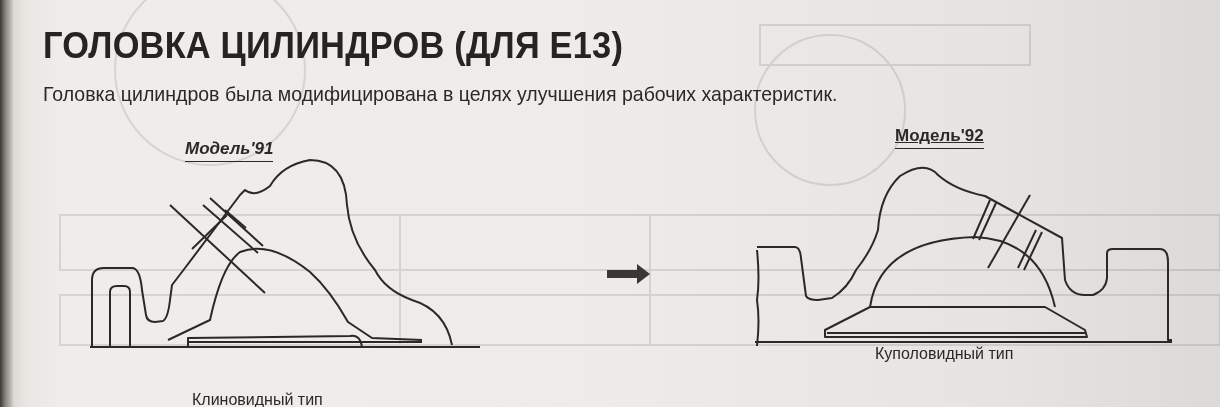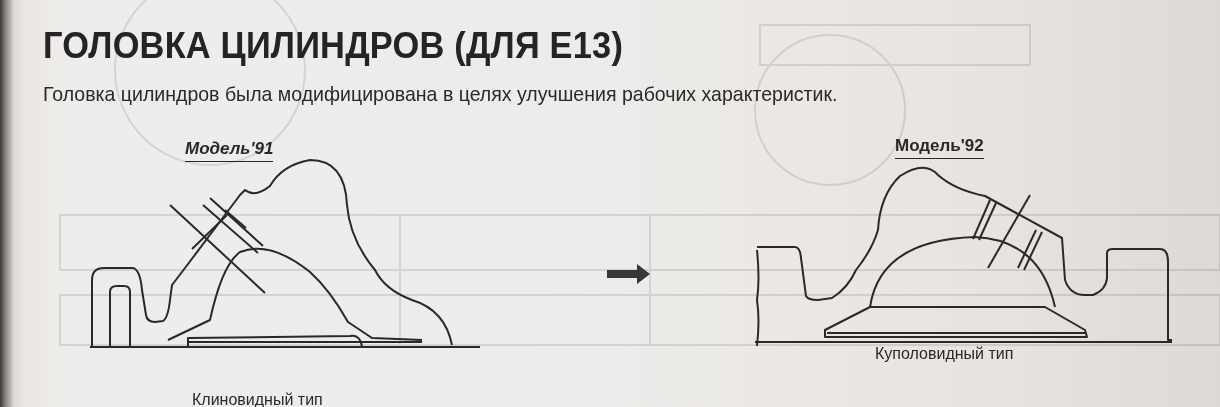--- a/index.html
+++ b/index.html
@@ -34,21 +34,21 @@
     <circle cx="210" cy="70" r="95"></circle>
     <circle cx="830" cy="110" r="75"></circle>
     <rect x="760" y="25" width="270" height="40"></rect>
   </g>
 </svg>
 
 <div class="title">ГОЛОВКА ЦИЛИНДРОВ (ДЛЯ Е13)</div>
 <div class="subtitle">Головка цилиндров была модифицирована в целях улучшения рабочих характеристик.</div>
 
 <div class="model-label" style="left:185px; top:139px;font-style:italic;">Модель'91</div>
-<div class="model-label" style="left:895px; top:136px;">Модель'92</div>
+<div class="model-label" style="left:895px; top:126px;text-decoration:underline;">Модель'92</div>
 
 <svg class="drawing" width="1220" height="407">
   <g fill="none" stroke="#2b2928" stroke-width="2" stroke-linejoin="round">
 
     <g>
       <line x1="90" y1="347" x2="480" y2="347"></line>
       <path d="M92,347 L92,280 Q92,268 104,268 L132,268 Q140,268 142,290 L146,315 Q147,322 155,322 L163,321 Q168,318 170,300 L172,285 L185,268 L240,195 L245,190 Q255,198 270,186 Q282,165 310,160 Q345,160 347,205 Q350,240 375,270 Q385,290 412,300 Q445,310 452,345"></path>
       <path d="M110,347 L110,292 Q110,286 117,286 L124,286 Q130,286 130,292 L130,347"></path>
       <path d="M188,347 L188,338 L350,336 Q360,334 362,347"></path>
       <line x1="188" y1="342" x2="422" y2="342"></line>

